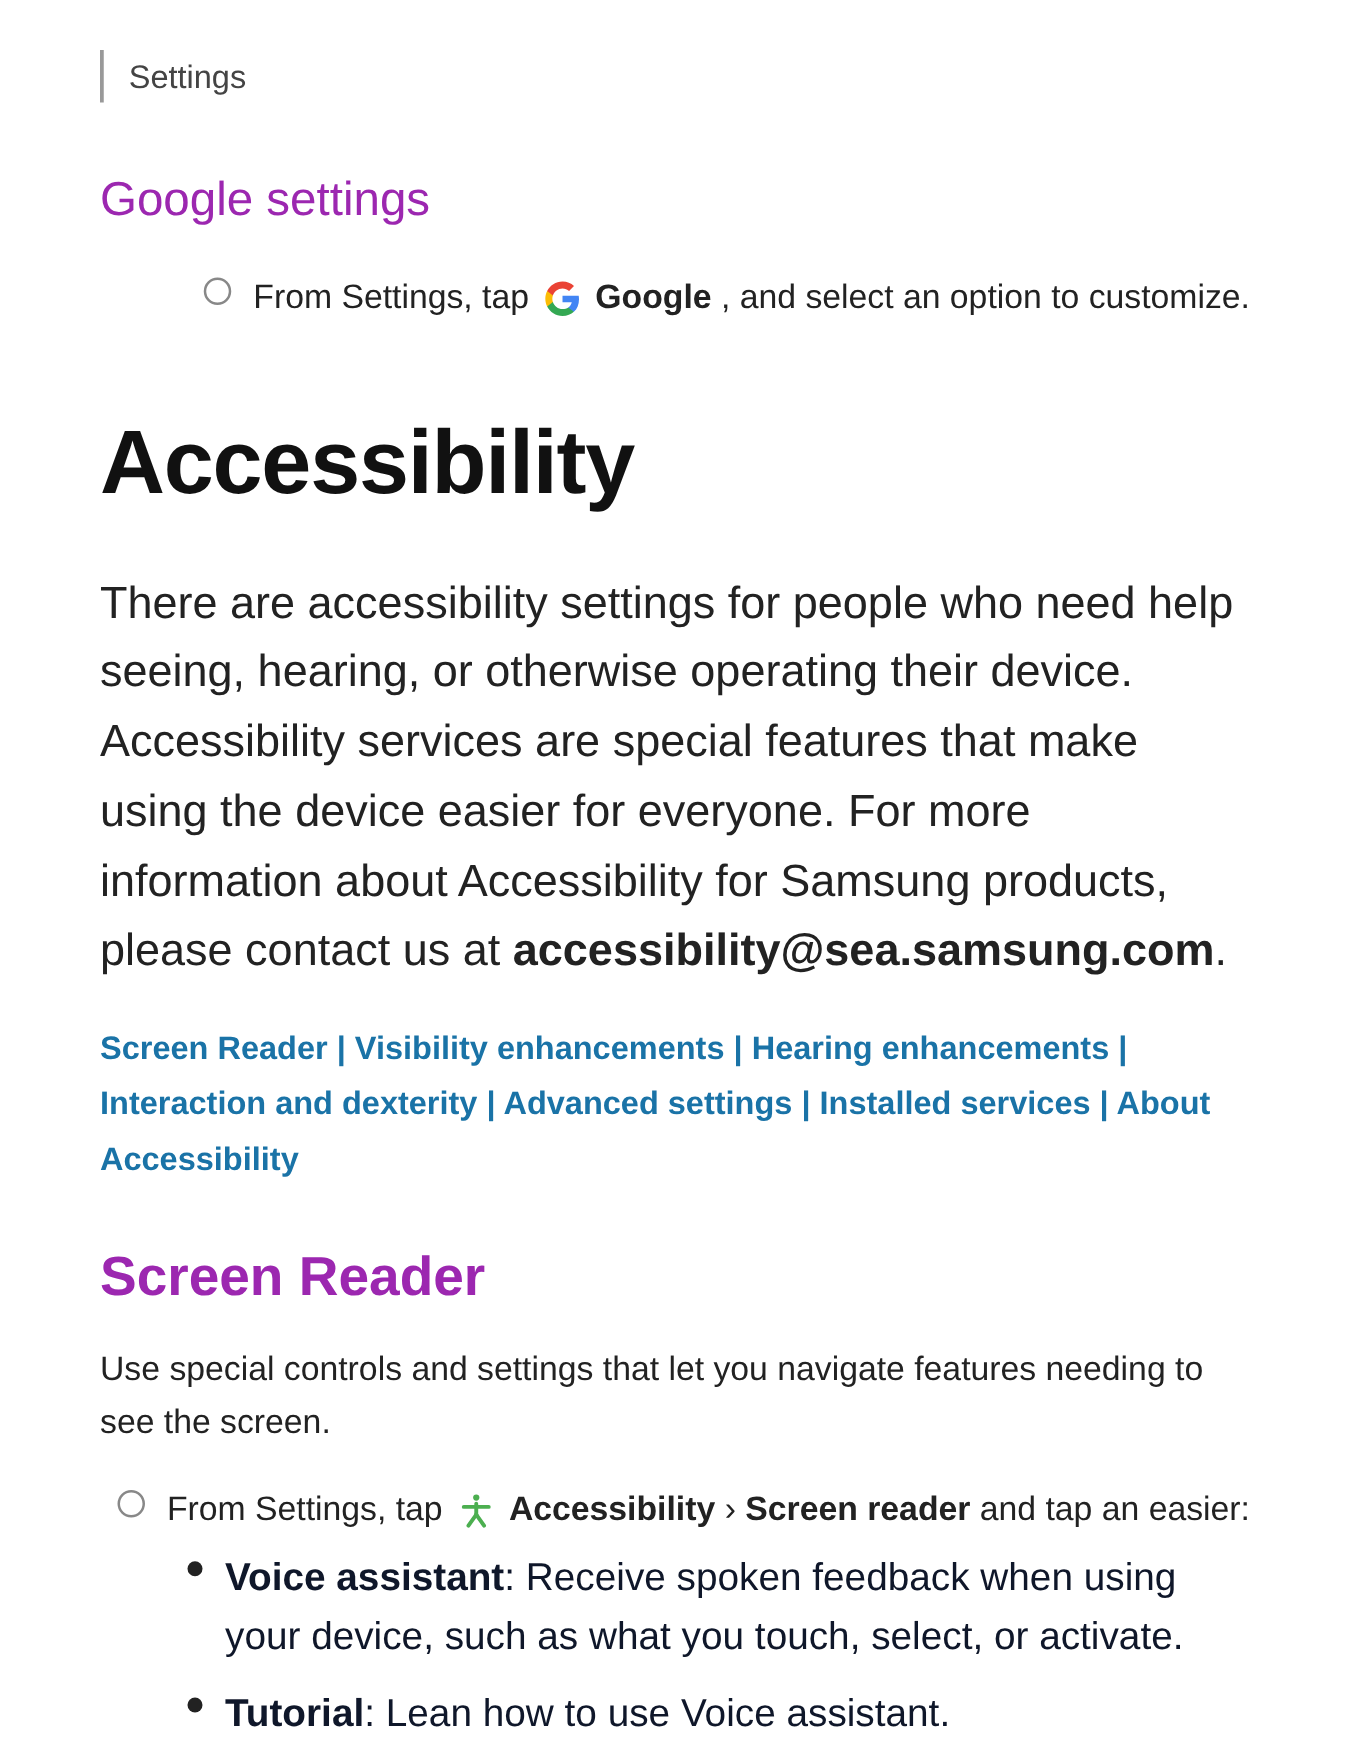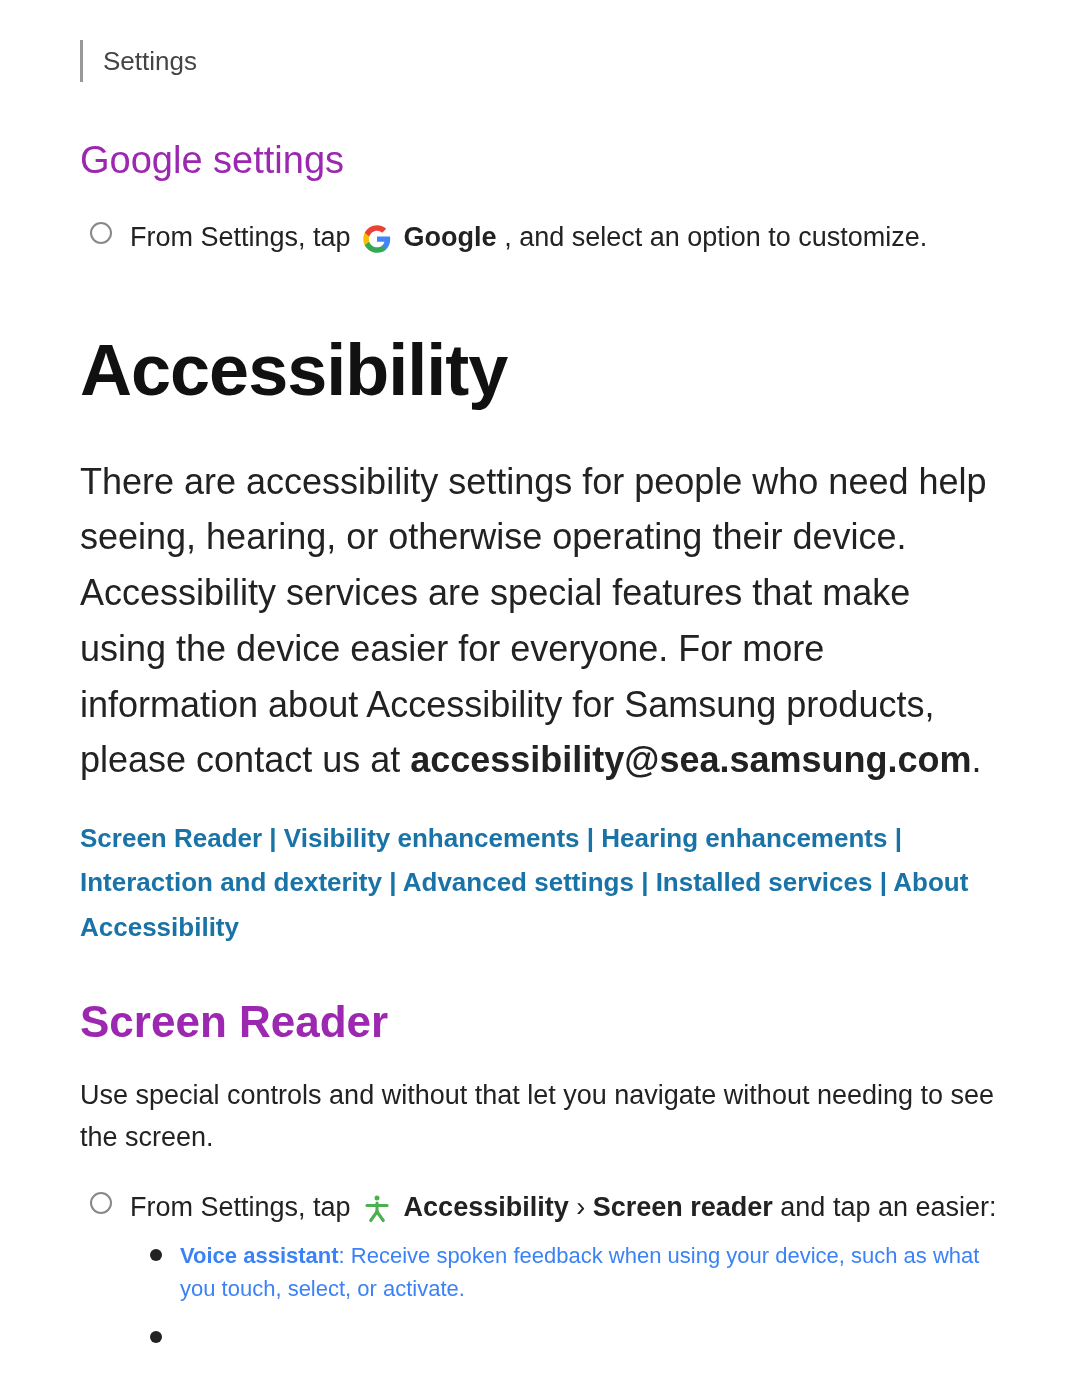--- a/index.html
+++ b/index.html
@@ -57,20 +57,21 @@
       color: #222;
       line-height: 1.55;
       margin-bottom: 20px;
     }
 
     .bullet-item {
       display: flex;
       align-items: flex-start;
       margin-left: 10px;
       margin-top: 28px;
+      justify-content: flex-end;
     }
 
     .bullet-circle {
       width: 22px;
       height: 22px;
       border-radius: 50%;
       border: 2px solid #888;
       flex-shrink: 0;
       margin-top: 5px;
       margin-right: 18px;
@@ -178,22 +179,22 @@
       width: 12px;
       height: 12px;
       border-radius: 50%;
       background: #222;
       flex-shrink: 0;
       margin-top: 10px;
       margin-right: 18px;
     }
 
     .sub-bullet-text {
-      font-size: 22px;
-      color: #3b82f6;
+      font-size: 31px;
+      color: #0f172a;
       line-height: 1.5;
     }
   </style>
 </head>
 <body>
 
 <div class="page-container">
 
   <div class="breadcrumb-bar">
     <span class="breadcrumb-text">Settings</span>
@@ -223,21 +224,21 @@
   <p class="accessibility-desc">
     <span>There are accessibility settings for people who need help seeing, hearing, or otherwise operating their device. Accessibility services are special features that make using the device easier for everyone. For more information about Accessibility for Samsung products, please contact us at </span><span class="email-bold">accessibility@sea.samsung.com</span><span>.</span>
   </p>
 
   <div class="nav-links">
     <a class="nav-link">Screen Reader</a><span class="nav-separator"> | </span><a class="nav-link">Visibility enhancements</a><span class="nav-separator"> | </span><a class="nav-link">Hearing enhancements</a><span class="nav-separator"> | </span><a class="nav-link">Interaction and dexterity</a><span class="nav-separator"> | </span><a class="nav-link">Advanced settings</a><span class="nav-separator"> | </span><a class="nav-link">Installed services</a><span class="nav-separator"> | </span><a class="nav-link">About Accessibility</a>
   </div>
 
   <div class="section-screen-reader">
     <div class="section-title-screen-reader">Screen Reader</div>
-    <p class="screen-reader-desc">Use special controls and without that let you navigate without needing to see the screen.</p>
+    <p class="screen-reader-desc">Use special controls and settings that let you navigate features needing to see the screen.</p>
 
     <div class="bullet-item">
       <div class="bullet-circle"></div>
       <span class="bullet-text">
         <span>From Settings, tap </span>
         
         <svg class="accessibility-icon" viewBox="0 0 24 24" xmlns="http://www.w3.org/2000/svg">
 
           <circle cx="12" cy="4" r="2" fill="#4CAF50"></circle>
 
@@ -255,17 +256,23 @@
 
     <div class="sub-bullets">
       <div class="sub-bullet-item">
         <div class="sub-bullet-dot"></div>
         <span class="sub-bullet-text">
           <span class="bold-text">Voice assistant</span><span>: Receive spoken feedback when using your device, such as what you touch, select, or activate.</span>
         </span>
       </div>
       <div class="sub-bullet-item">
         <div class="sub-bullet-dot"></div>
+        <span class="sub-bullet-text">
+          <span class="bold-text">Tutorial</span><span>: Lean how to use Voice assistant.</span>
+        </span>
+      </div>
+      <div class="sub-bullet-item">
+        <div class="sub-bullet-dot"></div>
       </div>
     </div>
   </div>
 
 </div>
 
 </body></html>

